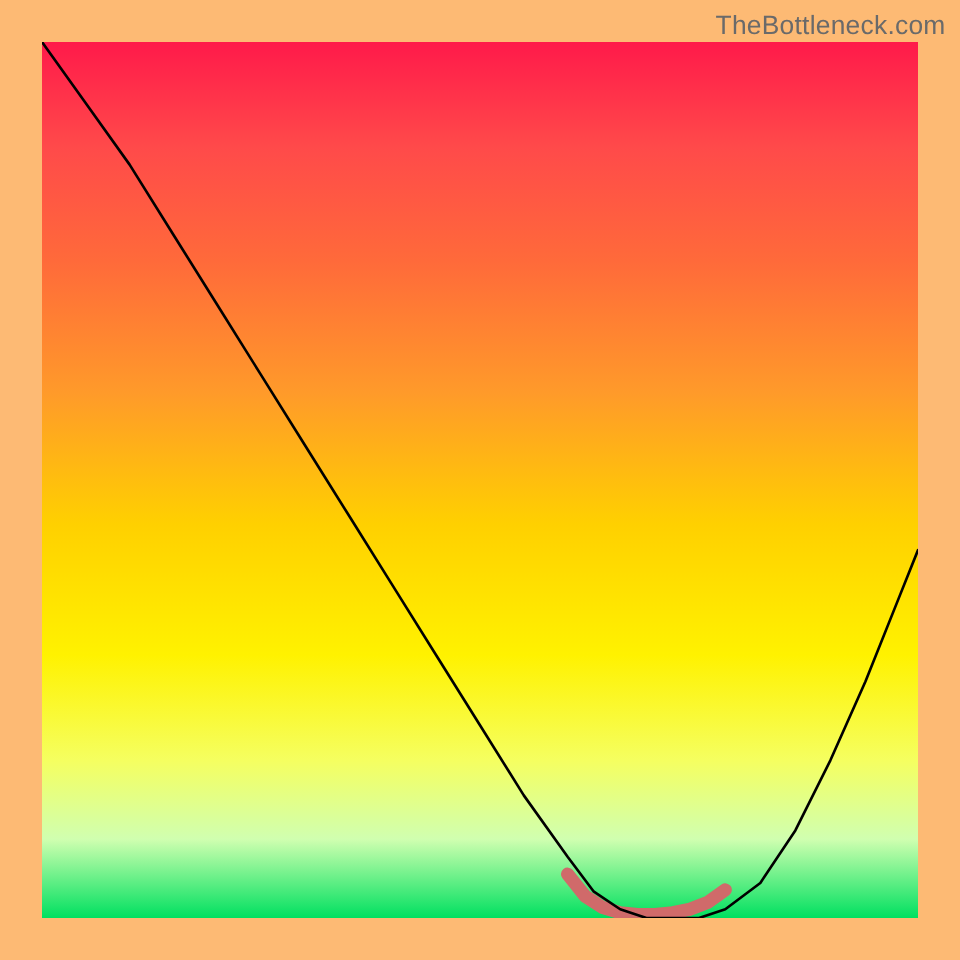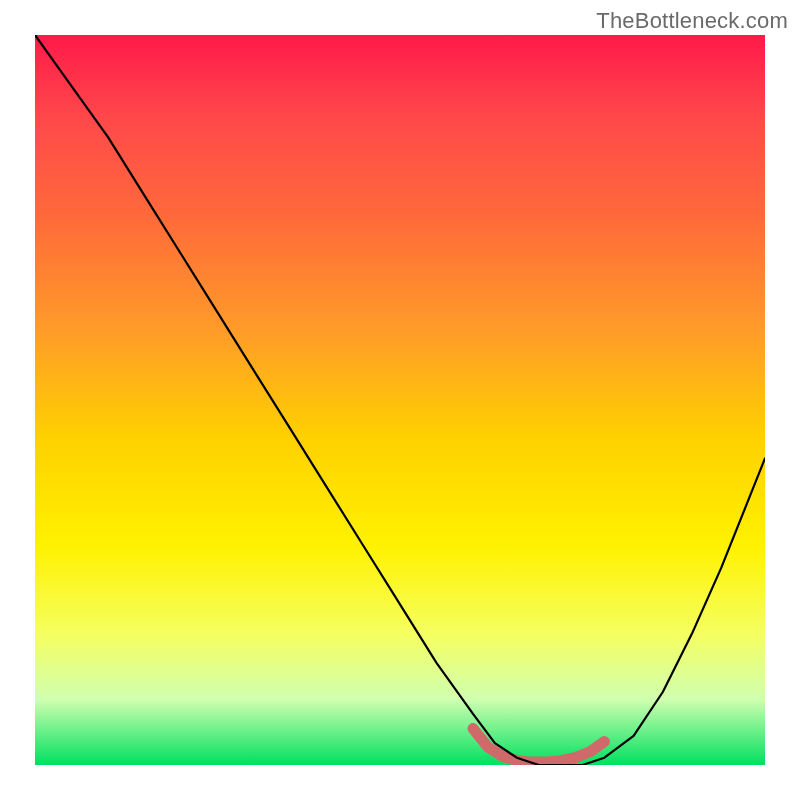--- a/index.html
+++ b/index.html
@@ -1,21 +1,21 @@
 <!DOCTYPE html>
 <html><head>
 <meta charset="utf-8">
 <style>
   * { margin: 0; padding: 0; box-sizing: border-box; }
   html, body { width: 800px; height: 800px; overflow: hidden; background: #000; }
   .chart-container {
     position: relative;
     width: 800px;
     height: 800px;
-    background: #ffffff;
+    background: #fdba74;
   }
   .plot-area {
     position: absolute;
     left: 35px;
     top: 35px;
     width: 730px;
     height: 730px;
     background: linear-gradient(to bottom,
       #ff1a4a 0%,
       #ff4a4a 12%,

